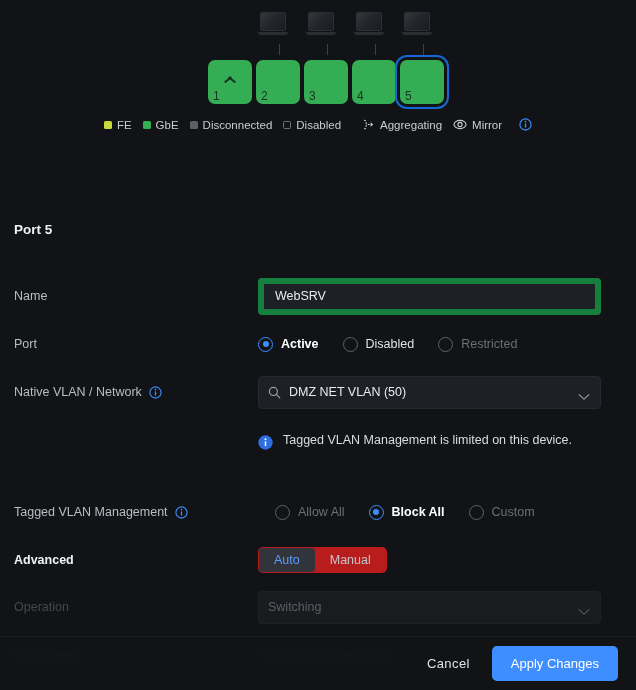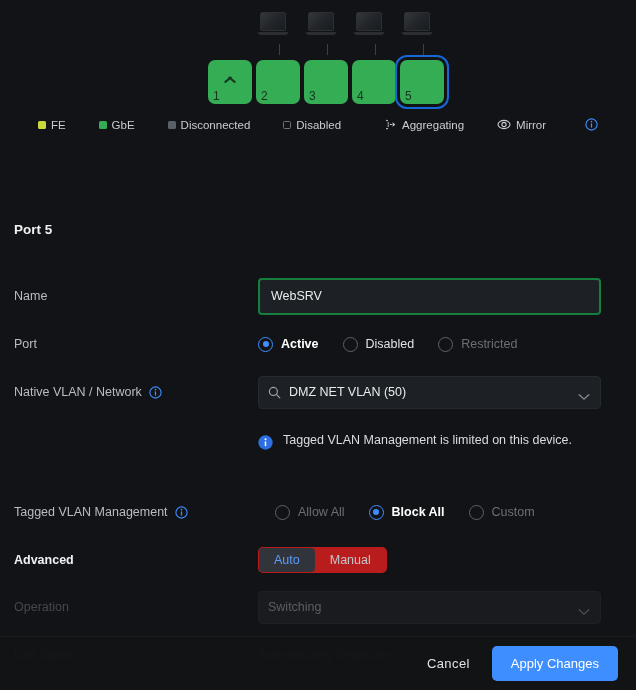--- a/index.html
+++ b/index.html
@@ -45,21 +45,21 @@
     content: ""; position: absolute; top: 4px; width: 9px; height: 1.6px;
     background: #15361f; border-radius: 1px;
   }
   .port .chev::before { left: 0; transform: rotate(-38deg); transform-origin: right center; }
   .port .chev::after  { right: 0; transform: rotate(38deg); transform-origin: left center; }
 
   
   .legend {
     position: absolute; left: 0; top: 118px; width: 636px;
     display: flex; justify-content: center; align-items: center;
-    font-size: 11.5px; color: #c9ccd1; gap: 22px;
+    font-size: 11.5px; color: #c9ccd1;
   }
   .lg { display: flex; align-items: center; margin-right: 11px; white-space: nowrap; }
   .lg:last-child { margin-right: 0; }
   .sw { width: 8px; height: 8px; border-radius: 1.5px; margin-right: 5px; display: inline-block; }
   .sw.fe { background: #c9d93a; }
   .sw.gbe { background: #35ad54; }
   .sw.disc { background: #5b6066; }
   .sw.dis { background: transparent; border: 1px solid #6d7278; }
   .lg.gap { margin-left: 10px; }
   .agg-ic { margin-right: 5px; display: inline-flex; }
@@ -75,21 +75,21 @@
   .lbl {
     width: 258px; padding-left: 14px; font-size: 12.5px; color: #b9bdc3;
     display: flex; align-items: center;
   }
   .lbl.bold { font-weight: bold; color: #f0f2f4; }
   .lbl.dim { color: #44484d; }
   .lbl .hint { margin-left: 7px; display: inline-flex; }
   .ctl { flex: 1; padding-right: 21px; display: flex; align-items: center; }
 
   .textfield {
-    width: 343px; height: 37px; background: #1d2024; border: 2px solid #15803d;
+    width: 343px; height: 37px; background: #1d2024; border: 6px solid #15803d;
     border-radius: 4px; color: #e8eaed; font-size: 12.5px;
     font-family: "Liberation Sans", sans-serif; padding: 0 11px; outline: none;
   }
   .select {
     width: 343px; height: 33px; background: #1d2024; border: 1px solid #252930;
     border-radius: 4px; color: #e8eaed; font-size: 12.5px;
     display: flex; align-items: center; padding: 0 9px; position: relative;
   }
   .select.disabled { background: #191b1f; border-color: #1d2024; color: #5a5f65; }
   .select .sicon { margin-right: 8px; display: inline-flex; }

